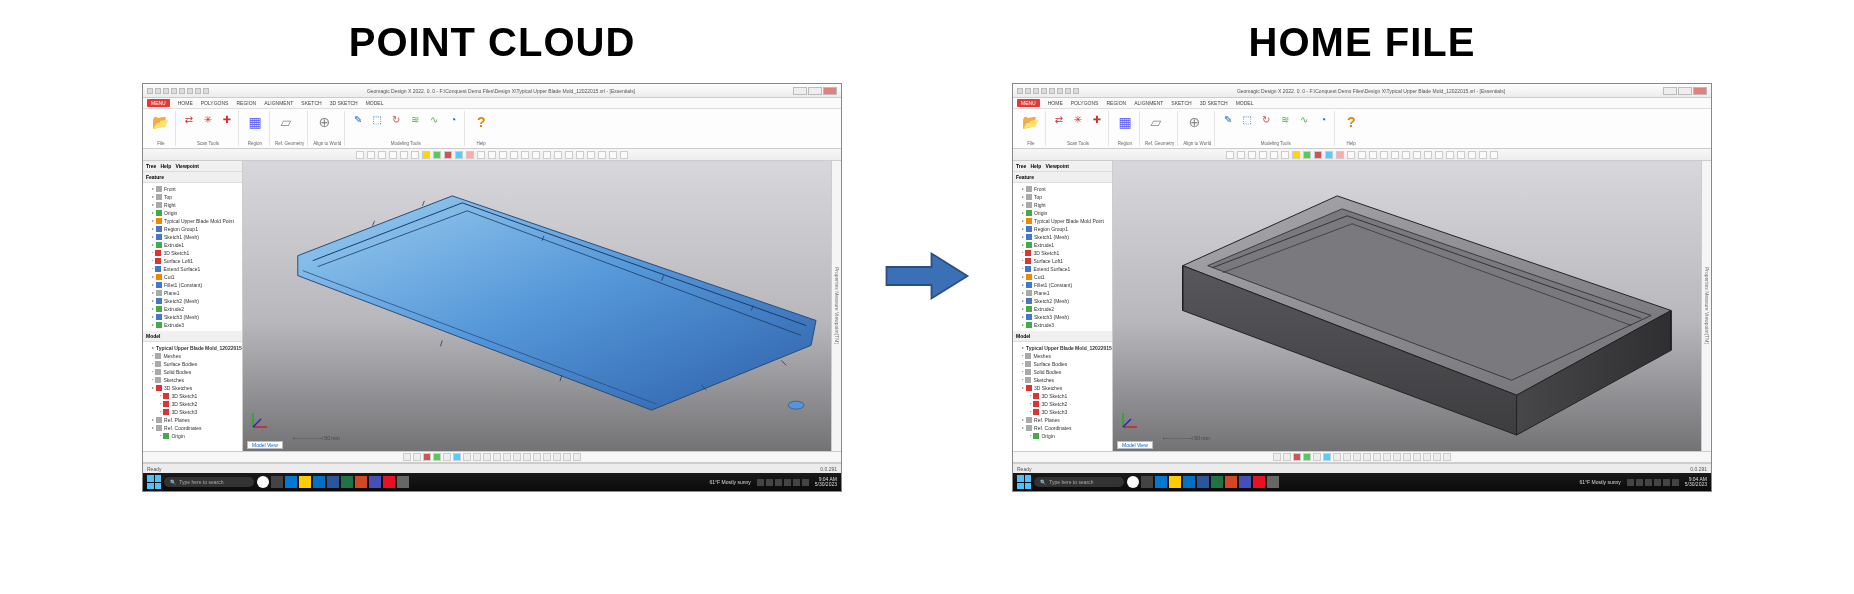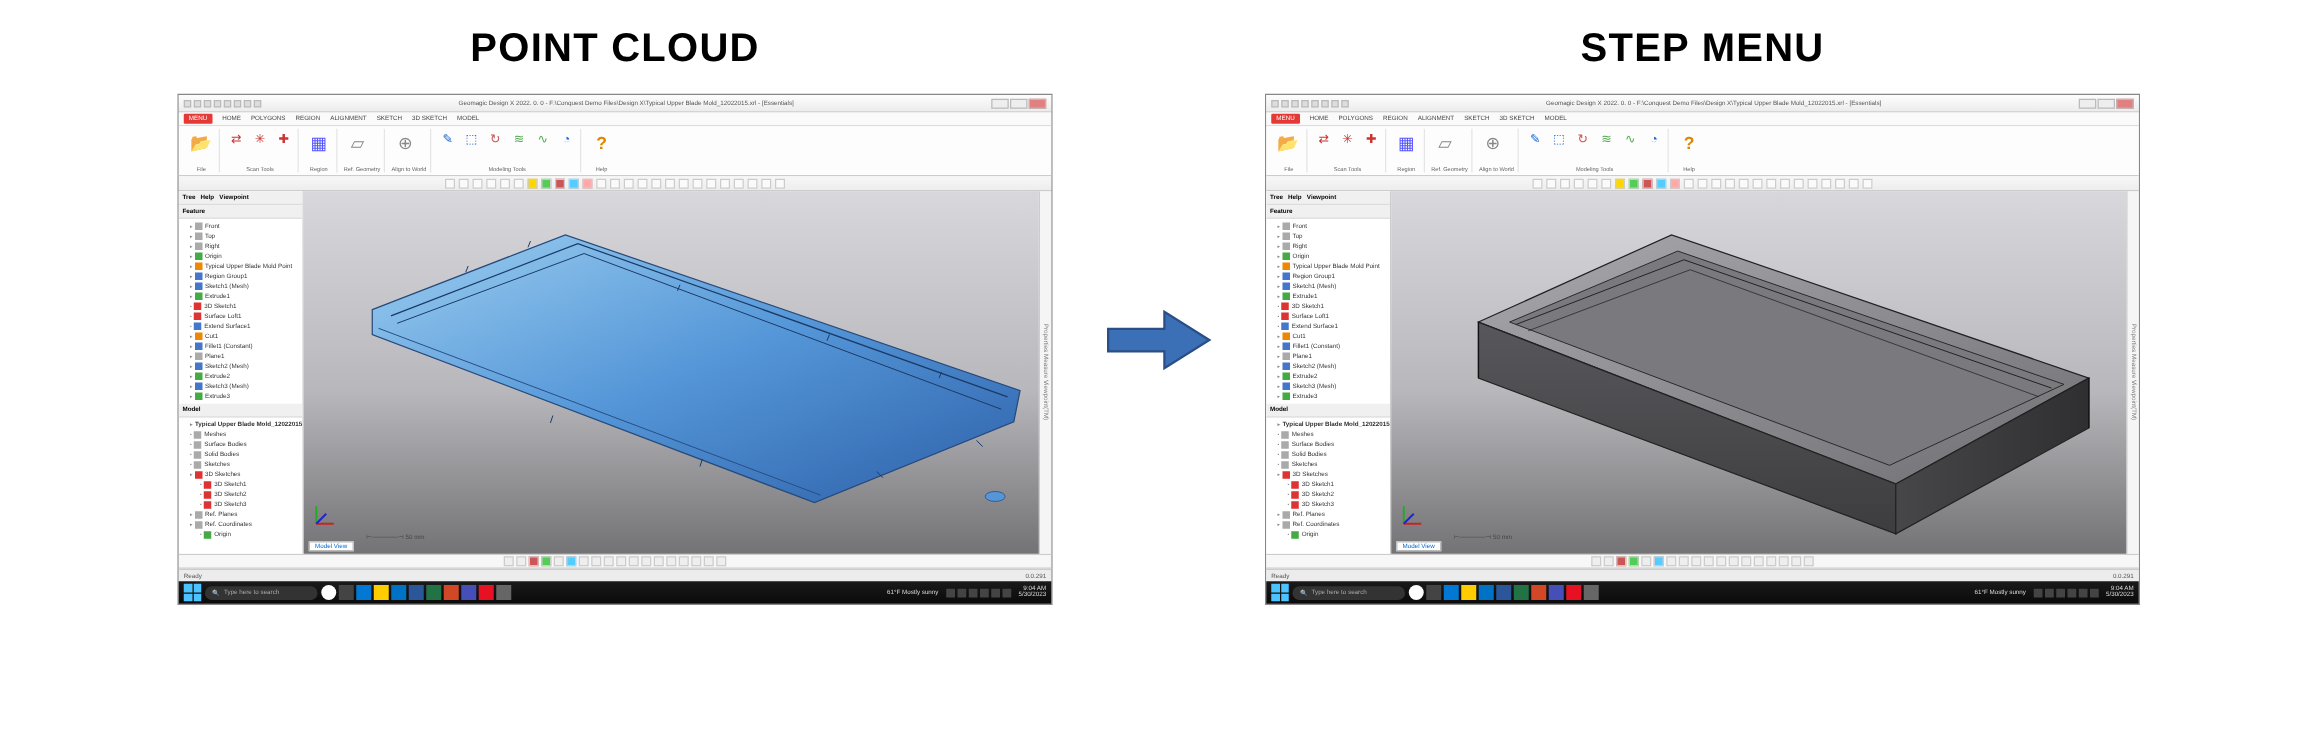--- a/index.html
+++ b/index.html
@@ -15,21 +15,21 @@
     align-items: center;
     justify-content: center;
     gap: 40px;
   }
   .panel {
     display: flex;
     flex-direction: column;
     align-items: center;
   }
   .panel-title {
-    font-size: 32px;
+    font-size: 40px;
     font-weight: 900;
     letter-spacing: 1px;
     margin-bottom: 18px;
     color: #000;
   }
   .app-window {
     width: 700px;
     border: 1px solid #888;
     background: #f5f5f5;
     font-size: 6px;
@@ -599,21 +599,21 @@
     </div>
   </div>
 
   <div class="arrow">
     <svg viewBox="0 0 100 60">
       <polygon points="5,20 55,20 55,5 95,30 55,55 55,40 5,40" fill="#3b6fb6" stroke="#2a4e85" stroke-width="2"></polygon>
     </svg>
   </div>
 
   <div class="panel">
-    <div class="panel-title">STEP MENU</div>
+    <div class="panel-title">HOME FILE</div>
     <div class="app-window">
 
       <div class="titlebar">
         <div class="qat">
           <span></span>
             <span></span>
             <span></span>
             <span></span>
             <span></span>
             <span></span>

